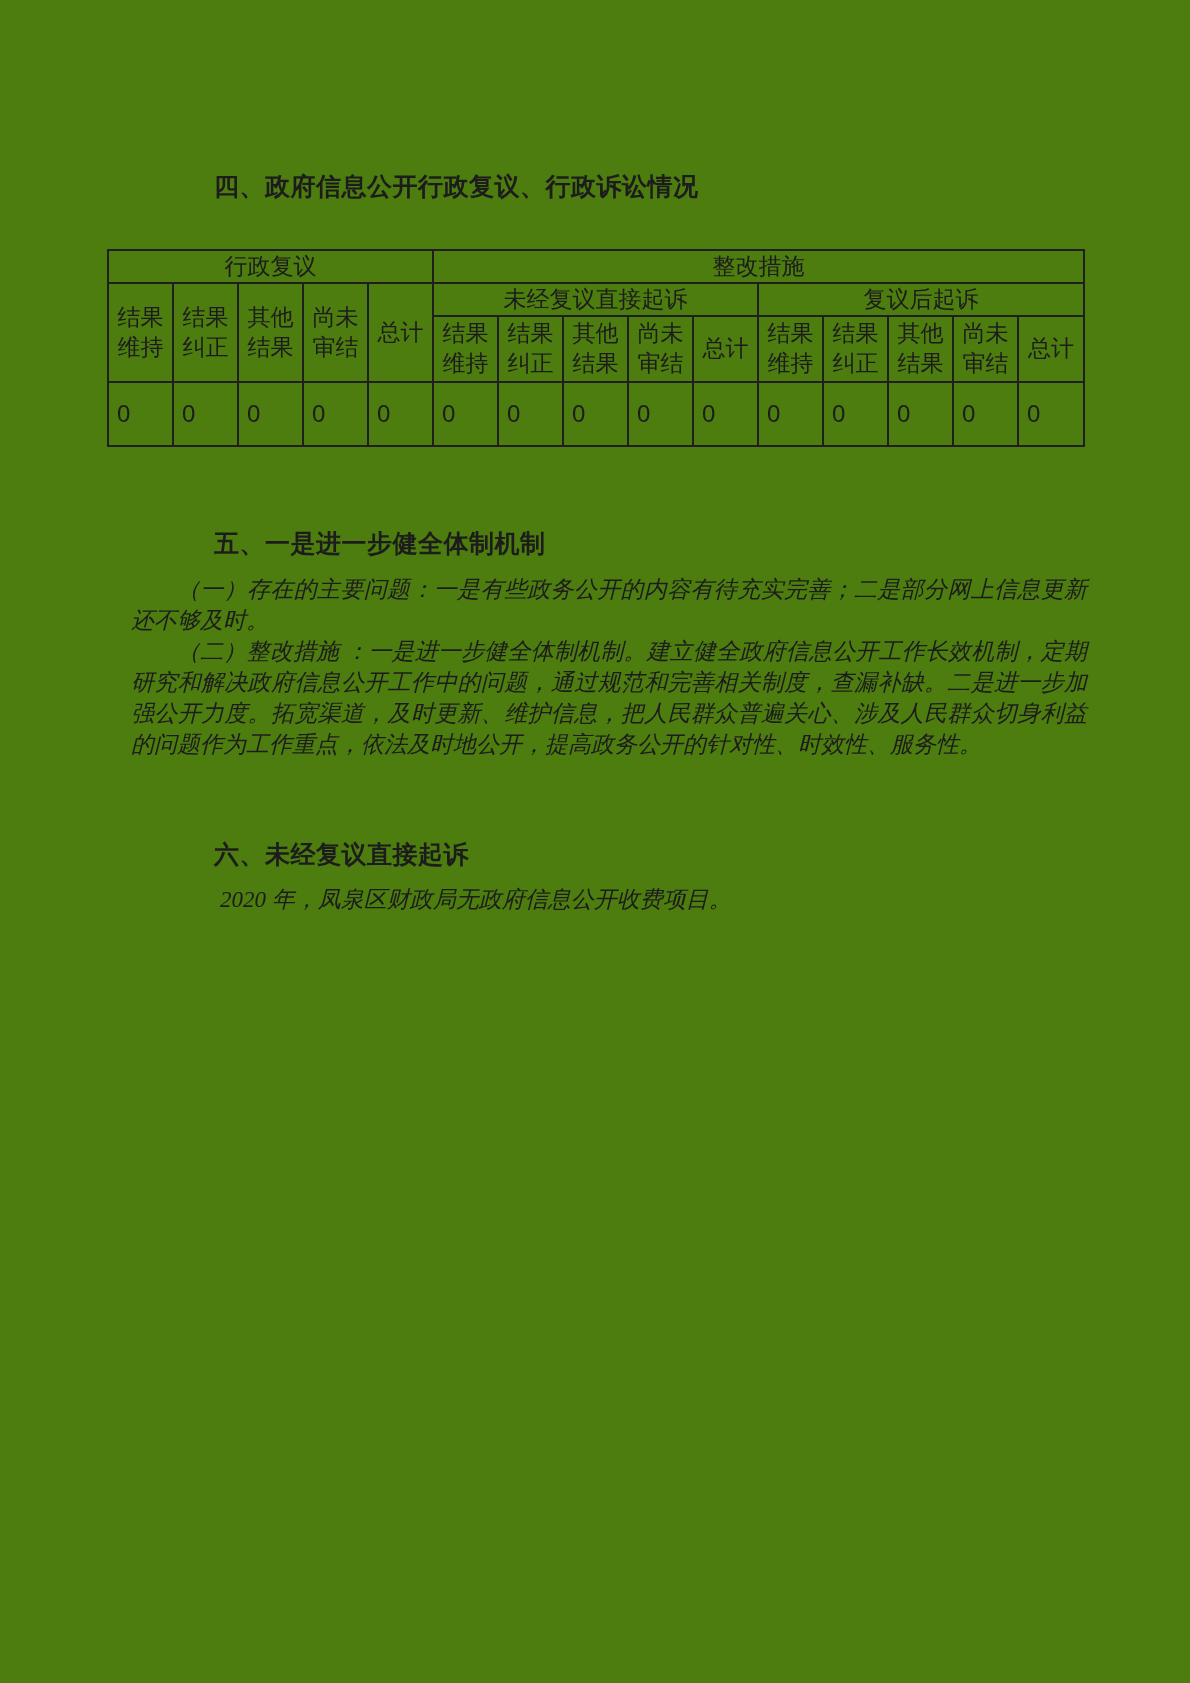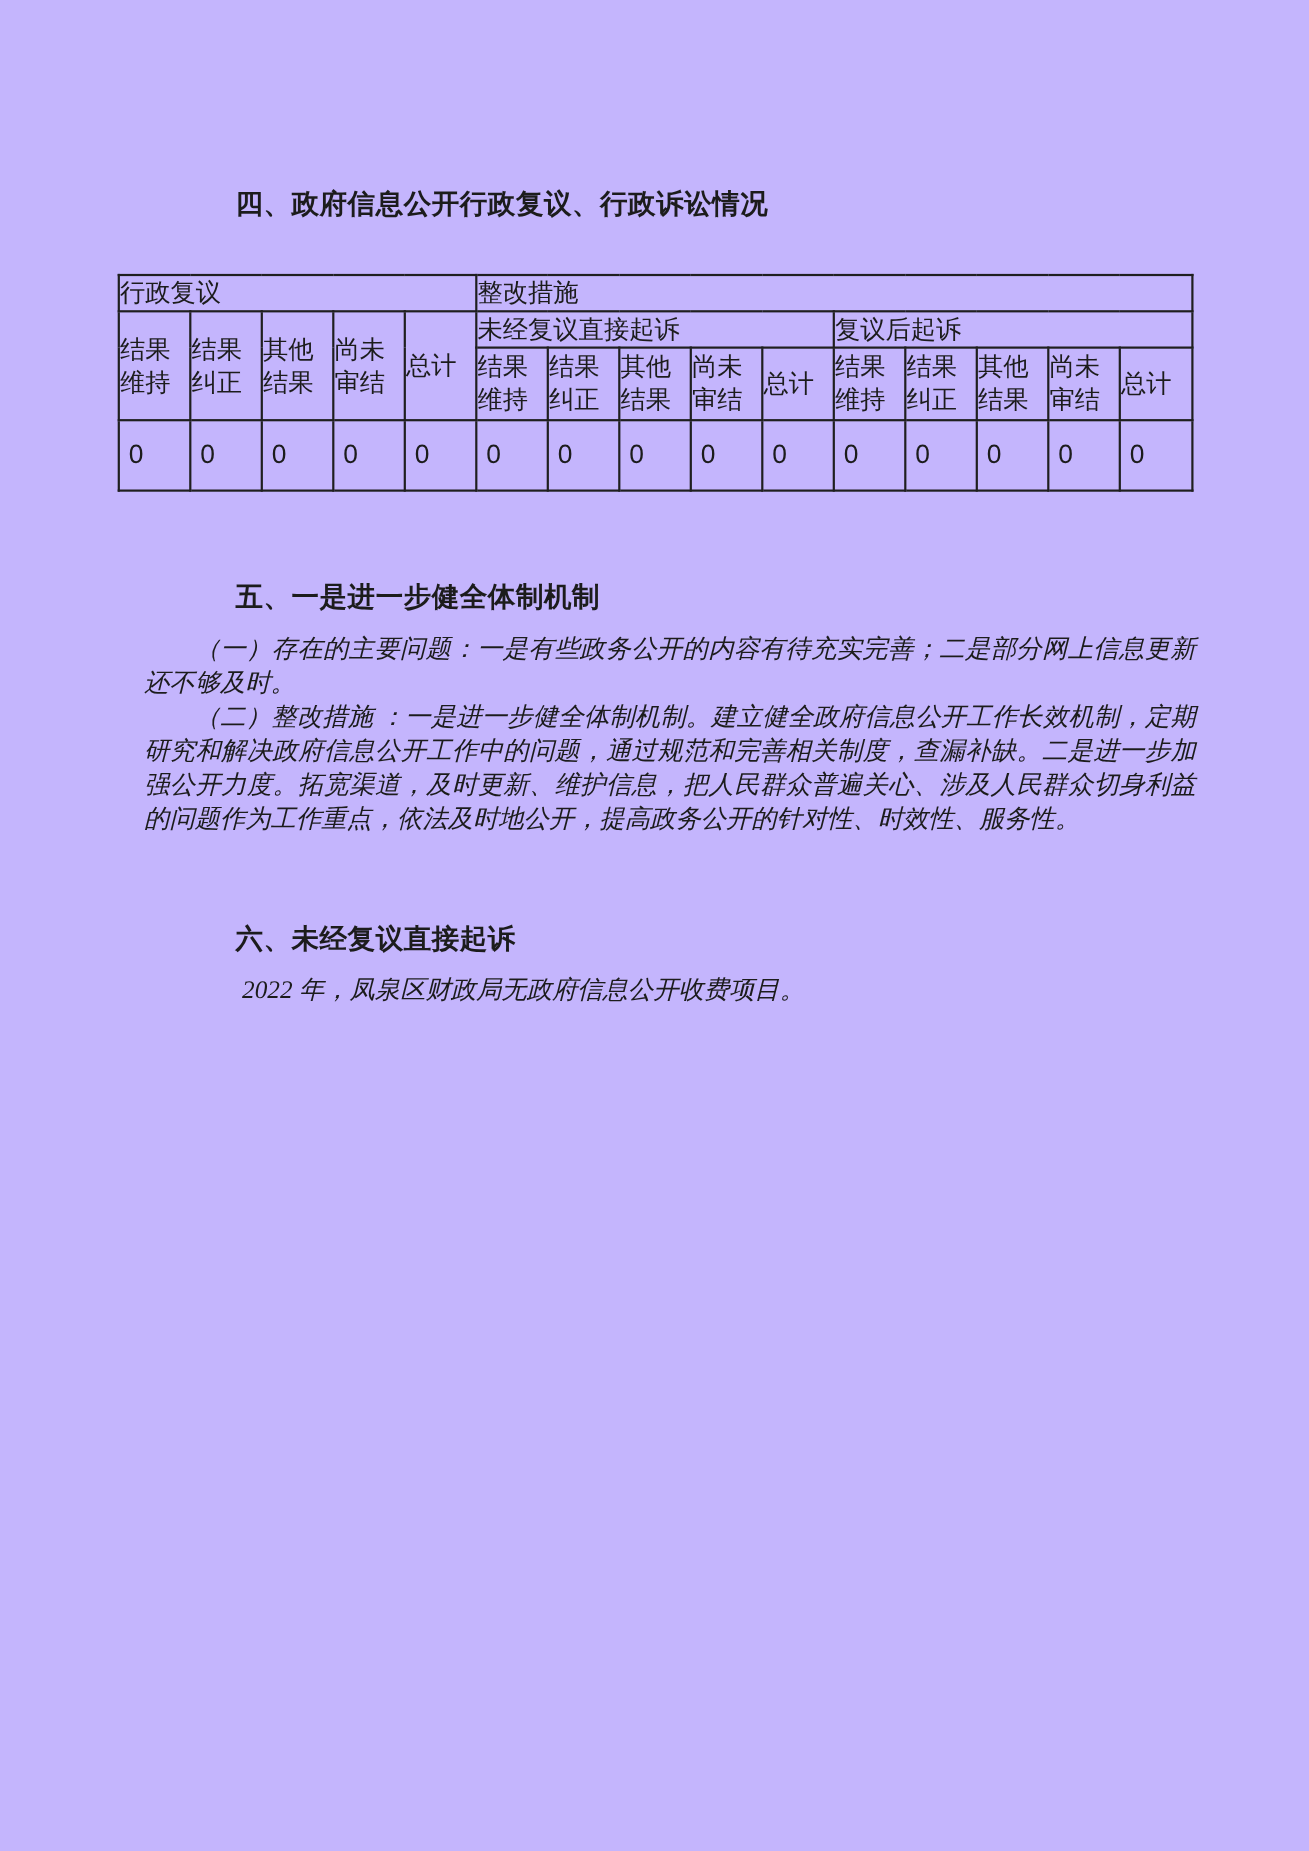--- a/index.html
+++ b/index.html
@@ -1,19 +1,19 @@
 <!DOCTYPE html>
 <html lang="zh"><head>
 <meta charset="utf-8">
 <style>
   html,body { margin:0; padding:0; }
   .page {
     position:relative;
     width:1190px; height:1683px;
-    background:#c4b5fd;
+    background:#4d7c0f;
     color:#1c1c1c;
     font-family:"Liberation Serif","DejaVu Serif",serif;
     overflow:hidden;
   }
   .heading {
     position:absolute;
     font-size:25px;
     font-weight:700;
     line-height:25px;
     letter-spacing:0.5px;
@@ -26,20 +26,21 @@
   .doc-table {
     position:absolute;
     left:107px; top:249px;
     width:976px;
     border-collapse:collapse;
     table-layout:fixed;
   }
   .doc-table td {
     border:2px solid #1f1f1f;
     padding:0;
+    text-align:center;
     vertical-align:middle;
     font-size:23px;
     line-height:30px;
     white-space:pre-line;
     overflow:hidden;
   }
   .row-top    { height:33px; }
   .row-group  { height:33px; }
   .row-cols   { height:66px; }
   .row-data   { height:64px; }
@@ -151,16 +152,16 @@
   <div id="heading-5" class="heading">五、一是进一步健全体制机制</div>
 
   <div id="section5-text" class="body-text">
     <p>（一）存在的主要问题：一是有些政务公开的内容有待充实完善；二是部分网上信息更新还不够及时。</p>
     <p>（二）整改措施 ：一是进一步健全体制机制。建立健全政府信息公开工作长效机制，定期研究和解决政府信息公开工作中的问题，通过规范和完善相关制度，查漏补缺。二是进一步加强公开力度。拓宽渠道，及时更新、维护信息，把人民群众普遍关心、涉及人民群众切身利益的问题作为工作重点，依法及时地公开，提高政务公开的针对性、时效性、服务性。</p>
   </div>
 
   <div id="heading-6" class="heading">六、未经复议直接起诉</div>
 
   <div id="section6-text" class="body-text">
-    <p>2022 年，凤泉区财政局无政府信息公开收费项目。</p>
+    <p>2020 年，凤泉区财政局无政府信息公开收费项目。</p>
   </div>
 
 </div>
 
 </body></html>

